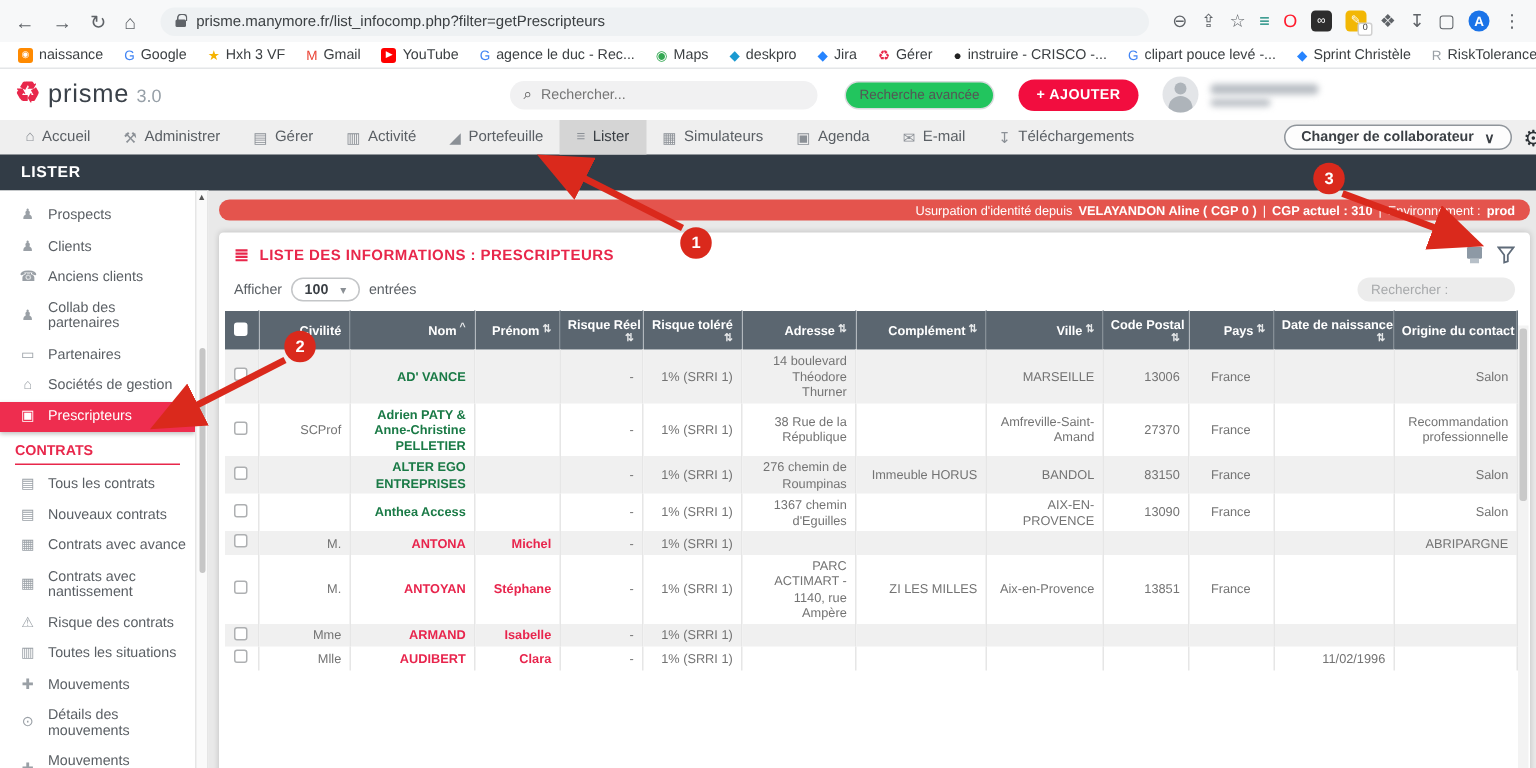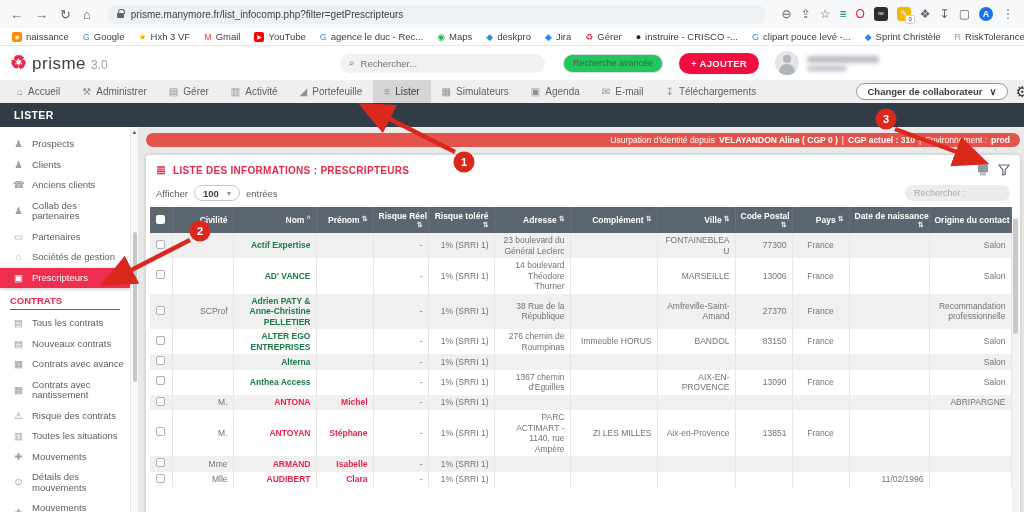--- a/index.html
+++ b/index.html
@@ -407,35 +407,20 @@
               <th><span>Code Postal</span><span class="sort">⇅</span></th>
               <th><span>Pays</span><span class="sort">⇅</span></th>
               <th><span>Date de naissance</span><span class="sort">⇅</span></th>
               <th><span>Origine du contact</span></th>
             </tr>
           </thead>
           <tbody>
             <tr>
               <td class="cbc"><span class="cb"></span></td>
               <td class="c-civilite"></td>
-              <td class="c-nom company">Actif Expertise</td>
-              <td class="c-prenom"></td>
-              <td class="c-risque_reel">-</td>
-              <td class="c-risque_tolere">1% (SRRI 1)</td>
-              <td class="c-adresse">23 boulevard du Général Leclerc</td>
-              <td class="c-complement"></td>
-              <td class="c-ville">FONTAINEBLEAU</td>
-              <td class="c-code_postal">77300</td>
-              <td class="c-pays">France</td>
-              <td class="c-date_naissance"></td>
-              <td class="c-origine">Salon</td>
-            </tr>
-            <tr>
-              <td class="cbc"><span class="cb"></span></td>
-              <td class="c-civilite"></td>
               <td class="c-nom company">AD' VANCE</td>
               <td class="c-prenom"></td>
               <td class="c-risque_reel">-</td>
               <td class="c-risque_tolere">1% (SRRI 1)</td>
               <td class="c-adresse">14 boulevard Théodore Thurner</td>
               <td class="c-complement"></td>
               <td class="c-ville">MARSEILLE</td>
               <td class="c-code_postal">13006</td>
               <td class="c-pays">France</td>
               <td class="c-date_naissance"></td>
@@ -461,35 +446,20 @@
               <td class="c-civilite"></td>
               <td class="c-nom company">ALTER EGO ENTREPRISES</td>
               <td class="c-prenom"></td>
               <td class="c-risque_reel">-</td>
               <td class="c-risque_tolere">1% (SRRI 1)</td>
               <td class="c-adresse">276 chemin de Roumpinas</td>
               <td class="c-complement">Immeuble HORUS</td>
               <td class="c-ville">BANDOL</td>
               <td class="c-code_postal">83150</td>
               <td class="c-pays">France</td>
-              <td class="c-date_naissance"></td>
-              <td class="c-origine">Salon</td>
-            </tr>
-            <tr>
-              <td class="cbc"><span class="cb"></span></td>
-              <td class="c-civilite"></td>
-              <td class="c-nom company">Alterna</td>
-              <td class="c-prenom"></td>
-              <td class="c-risque_reel">-</td>
-              <td class="c-risque_tolere">1% (SRRI 1)</td>
-              <td class="c-adresse"></td>
-              <td class="c-complement"></td>
-              <td class="c-ville"></td>
-              <td class="c-code_postal"></td>
-              <td class="c-pays"></td>
               <td class="c-date_naissance"></td>
               <td class="c-origine">Salon</td>
             </tr>
             <tr>
               <td class="cbc"><span class="cb"></span></td>
               <td class="c-civilite"></td>
               <td class="c-nom company">Anthea Access</td>
               <td class="c-prenom"></td>
               <td class="c-risque_reel">-</td>
               <td class="c-risque_tolere">1% (SRRI 1)</td>

